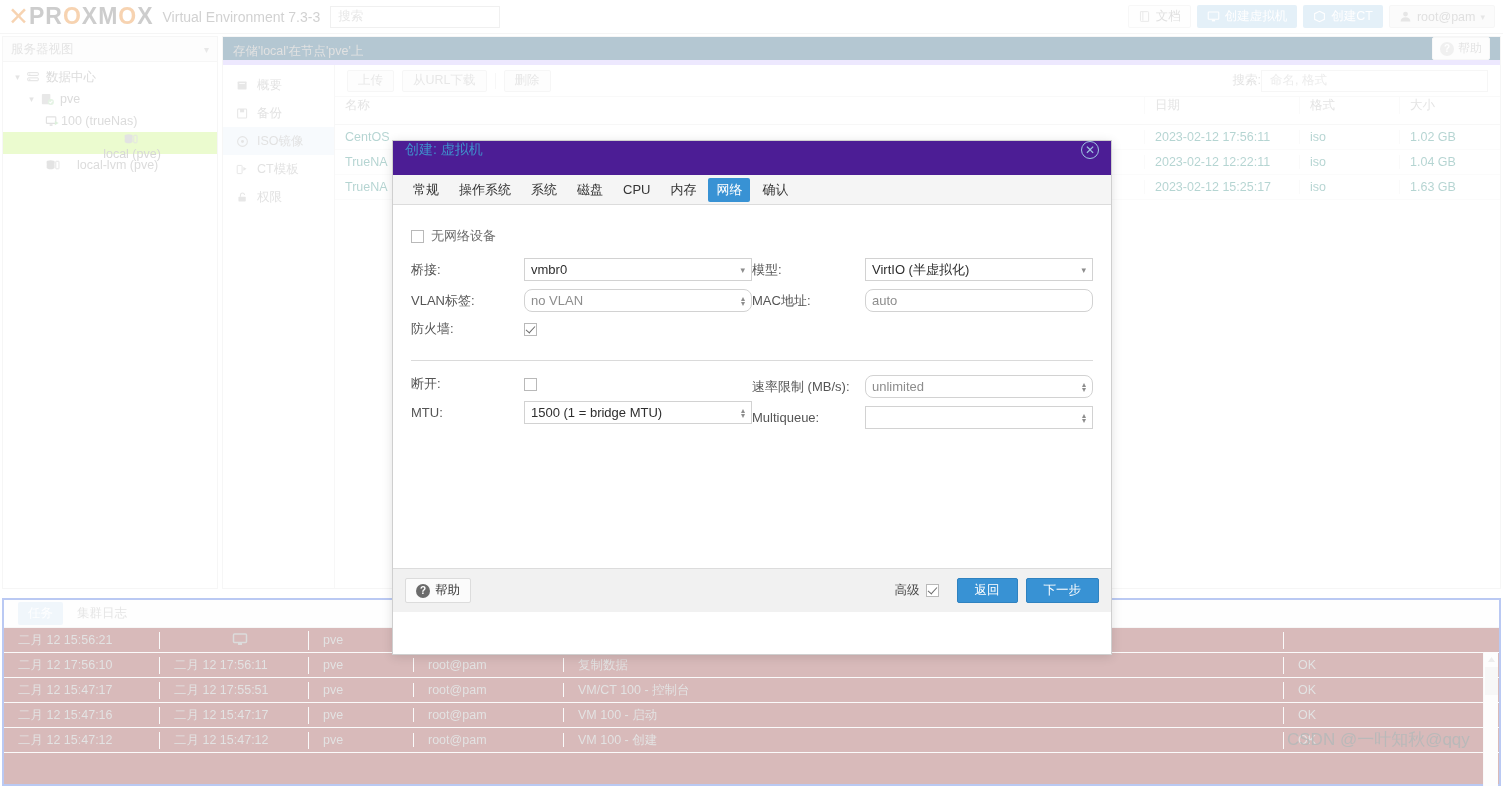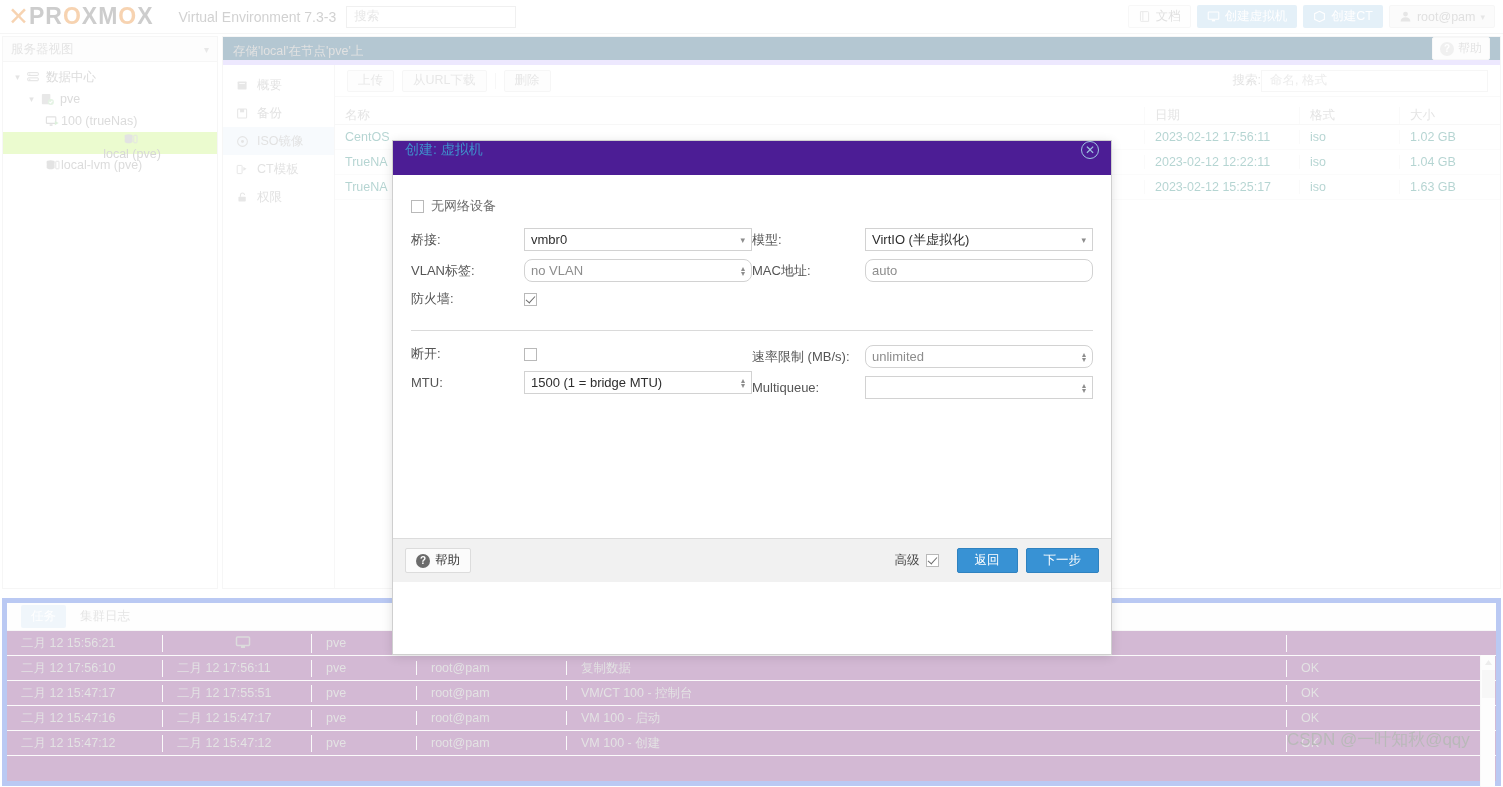--- a/index.html
+++ b/index.html
@@ -22,21 +22,21 @@
     position: absolute; left: 0; top: 0; width: 1503px; height: 34px;
     background: #fff; display: flex; align-items: center;
     border-bottom: 1px solid #e0e0e0;
   }
   .logo { display: flex; align-items: center; margin-left: 8px; }
   .logo-x { font-size: 25px; font-weight: bold; color: #e57000; line-height: 1;
             font-family: "DejaVu Sans", sans-serif; }
   .logo-text { font-size: 23px; font-weight: bold; letter-spacing: 1px;
                color: #5b5b5b; font-family: "Liberation Sans", sans-serif; }
   .logo-text .o { color: #e57000; }
-  .prod-name { margin-left: 25px; font-size: 14px; color: #6a6a6a; }
+  .prod-name { margin-left: 9px; font-size: 14px; color: #6a6a6a; }
   .hdr-search {
     margin-left: 10px; width: 170px; height: 22px; border: 1px solid #d0d0d0;
     background: #fff; color: #b0b0b0; font-size: 12.5px;
     display: flex; align-items: center; padding-left: 7px;
   }
   .hdr-right { margin-left: auto; display: flex; align-items: center; gap: 6px; margin-right: 8px; }
   .hdr-btn {
     height: 23px; display: flex; align-items: center; gap: 5px;
     padding: 0 9px; font-size: 12.5px; border-radius: 2px;
     border: 1px solid transparent; white-space: nowrap;
@@ -101,38 +101,38 @@
   }
   .tb-sep { width: 1px; height: 16px; background: #e8e8e8; }
   .tb-search { margin-left: auto; display: flex; align-items: center; gap: 0; }
   .tb-search label { color: #a6a6a6; font-size: 12.5px; }
   .tb-search .inp {
     width: 227px; height: 22px; border: 1px solid #e2e2e2; background: #fff;
     color: #c2c2c2; font-size: 12.5px; display: flex; align-items: center; padding-left: 8px;
   }
   .grid { width: 100%; }
   .grid .ghead {
-    display: flex; height: 28px; align-items: flex-end;
+    display: flex; height: 28px; align-items: flex-start;
     border-bottom: 1px solid #e6e6e6; color: #a7a7a7; font-size: 12.5px;
     background: #fff;
   }
   .grid .grow {
     display: flex; height: 25px; align-items: center;
     border-bottom: 1px solid #f2f2f2; color: #0f766e; font-size: 12.5px;
   }
   .gc { padding: 0 10px; overflow: hidden; white-space: nowrap; }
   .gc.name { width: 810px; border-right: 1px solid #f0f0f0; }
   .gc.date { width: 155px; border-right: 1px solid #f0f0f0; }
   .gc.fmt  { width: 100px; border-right: 1px solid #f0f0f0; }
   .gc.size { width: 100px; }
 
   
   .tasks {
     position: absolute; left: 2px; top: 598px; width: 1499px; height: 188px;
-    background: #701a75; border: 5px solid #1d4ed8;
+    background: #7f1d1d; border: 2px solid #1d4ed8;
   }
   .tasks-tabs {
     height: 28px; display: flex; align-items: center; gap: 4px;
     padding-left: 14px; background: #fcfcfc; border-bottom: 1px solid #e8e8e8;
   }
   .ttab { font-size: 12.5px; color: #aaa; padding: 3px 10px; border-radius: 2px; }
   .ttab.sel { background: #cfe3f5; color: #fff; }
   .thead {
     display: flex; height: 26px; align-items: center;
     border-bottom: 1px solid #e6e6e6; color: #adadad; font-size: 12.5px;
@@ -349,21 +349,21 @@
 
         <div class="tree-row" style="padding-left:40px;">
           <span class="ti">
             <svg width="15" height="15" viewBox="0 0 16 16">
                 <ellipse cx="6" cy="4" rx="4.2" ry="1.6" fill="#a5a5a5"></ellipse>
                 <path d="M1.8 4v3c0 .9 1.9 1.6 4.2 1.6s4.2-.7 4.2-1.6V4" fill="#a5a5a5"></path>
                 <path d="M1.8 7.5v3c0 .9 1.9 1.6 4.2 1.6s4.2-.7 4.2-1.6v-3" fill="#a5a5a5"></path>
                 <rect x="11.5" y="3.5" width="3.4" height="8" rx="0.5" fill="none" stroke="#a5a5a5" stroke-width="1"></rect>
               </svg>
           </span>
-          <span style="margin-left:0;">local-lvm (pve)</span>
+          <span style="margin-left:16px;">local-lvm (pve)</span>
         </div>
 
       </div>
     </div>
 
     <div class="content">
       <div class="crumb">
         <span>存储'local'在节点'pve'上</span>
         <div class="help-top">
           <span class="qmark light">?</span>
@@ -528,20 +528,30 @@
 
   </div>
 
   <div class="modal">
 
     <div class="m-head">
       <span>创建: 虚拟机</span>
       <div class="m-close">✕</div>
     </div>
 
+    <div class="m-tabs">
+      <div class="mtab">常规</div>
+      <div class="mtab">操作系统</div>
+      <div class="mtab">系统</div>
+      <div class="mtab">磁盘</div>
+      <div class="mtab">CPU</div>
+      <div class="mtab">内存</div>
+      <div class="mtab sel">网络</div>
+      <div class="mtab">确认</div>
+    </div>
 
     <div class="m-body">
 
       <div class="cb-line">
         <span class="cbox"></span>
         <span class="lbl muted">无网络设备</span>
       </div>
 
       <div class="fld-grid">
 

